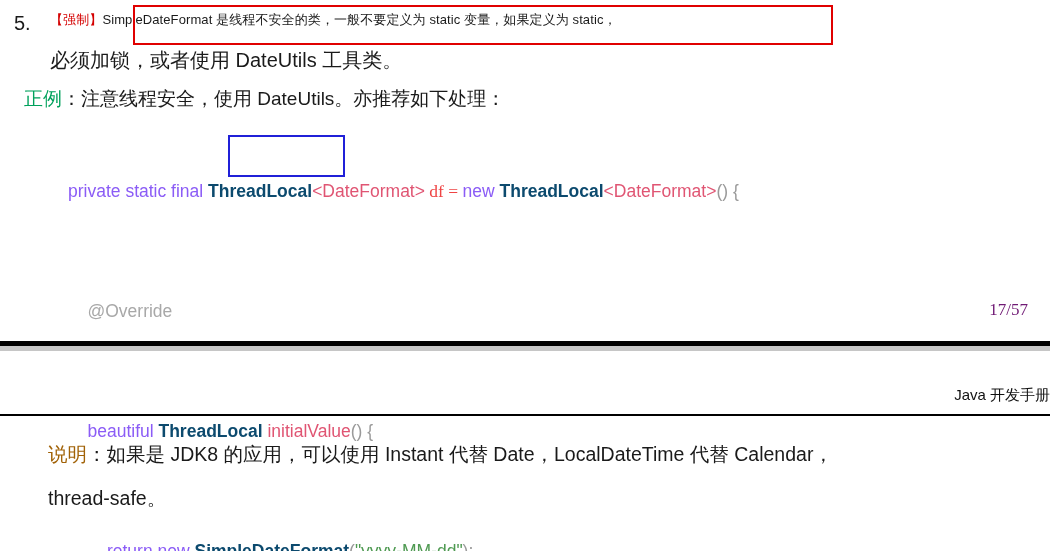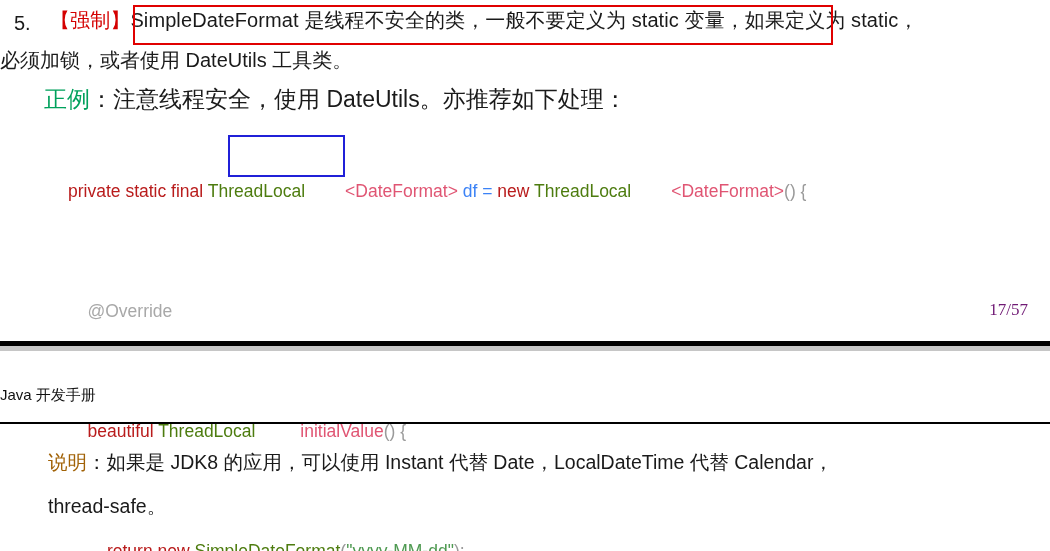--- a/index.html
+++ b/index.html
@@ -29,30 +29,31 @@
   }
   .rule-number {
     position: absolute;
     left: 14px;
     top: 8px;
     font-size: 20px;
     line-height: 30px;
     color: #1a1a1a;
   }
   .rule-body {
-    font-size: 20px;
+    font-size: 13px;
     line-height: 40px;
     letter-spacing: 0.1px;
   }
   .tag-mandatory {
     color: #d40000;
   }
   .rule-line2 {
     font-size: 20px;
     line-height: 40px;
+    padding-left: 50px;
   }
 
   
   .anno-red {
     position: absolute;
     left: 133px;
     top: 5px;
     width: 700px;
     height: 40px;
     border: 2px solid #e00000;
@@ -65,46 +66,46 @@
     left: 228px;
     top: 135px;
     width: 117px;
     height: 42px;
     border: 2px solid #2020d8;
     box-sizing: border-box;
     pointer-events: none;
   }
 
   .example-label-line {
-    font-size: 23px;
+    font-size: 19px;
     line-height: 34px;
-    padding-left: 44px;
+    padding-left: 24px;
     margin-top: 2px;
   }
   .lbl-good {
     color: #00a15c;
   }
 
   
   .code-block {
     font-family: "Liberation Sans", "DejaVu Sans", sans-serif;
     font-size: 17.5px;
     line-height: 30px;
     padding-left: 68px;
     white-space: pre;
     color: #1f1f1f;
   }
   .code-line { white-space: pre; }
-  .kw   { color: #b91c1c; }      
-  .typ  { color: #4d7c0f; }      
-  .cls  { color: #e05573; margin-left: 40px; }      
+  .kw   { color: #8b5cf6; }      
+  .typ  { color: #0c4a6e; font-weight: bold; }      
+  .cls  { color: #e05573; }      
   .ann  { color: #a8a8a8; margin-top: 21px; }      
   .str  { color: #4f9a52; }      
   .pun  { color: #9a9a9a; }      
-  .plain{ color: #3b82f6; }
+  .plain{ color: #ef4444; font-family: Liberation Serif, serif; }
 
   .page-number {
     position: absolute;
     right: 22px;
     top: 300px;
     font-family: "Liberation Serif", "DejaVu Serif", serif;
     font-size: 17px;
     color: #701a75;
   }
 
@@ -127,25 +128,25 @@
   }
 
   
   #page-two {
     position: absolute;
     left: 0;
     top: 352px;
     width: 1050px;
   }
   .doc-header {
-    text-align: left;
+    text-align: right;
     font-size: 15px;
     line-height: 22px;
     padding-top: 32px;
-    padding-bottom: 16px;
+    padding-bottom: 8px;
     color: #111111;
   }
   .header-rule {
     height: 2px;
     background: #000000;
     width: 100%;
   }
 
   .note-body {
     padding: 16px 22px 0 48px;

